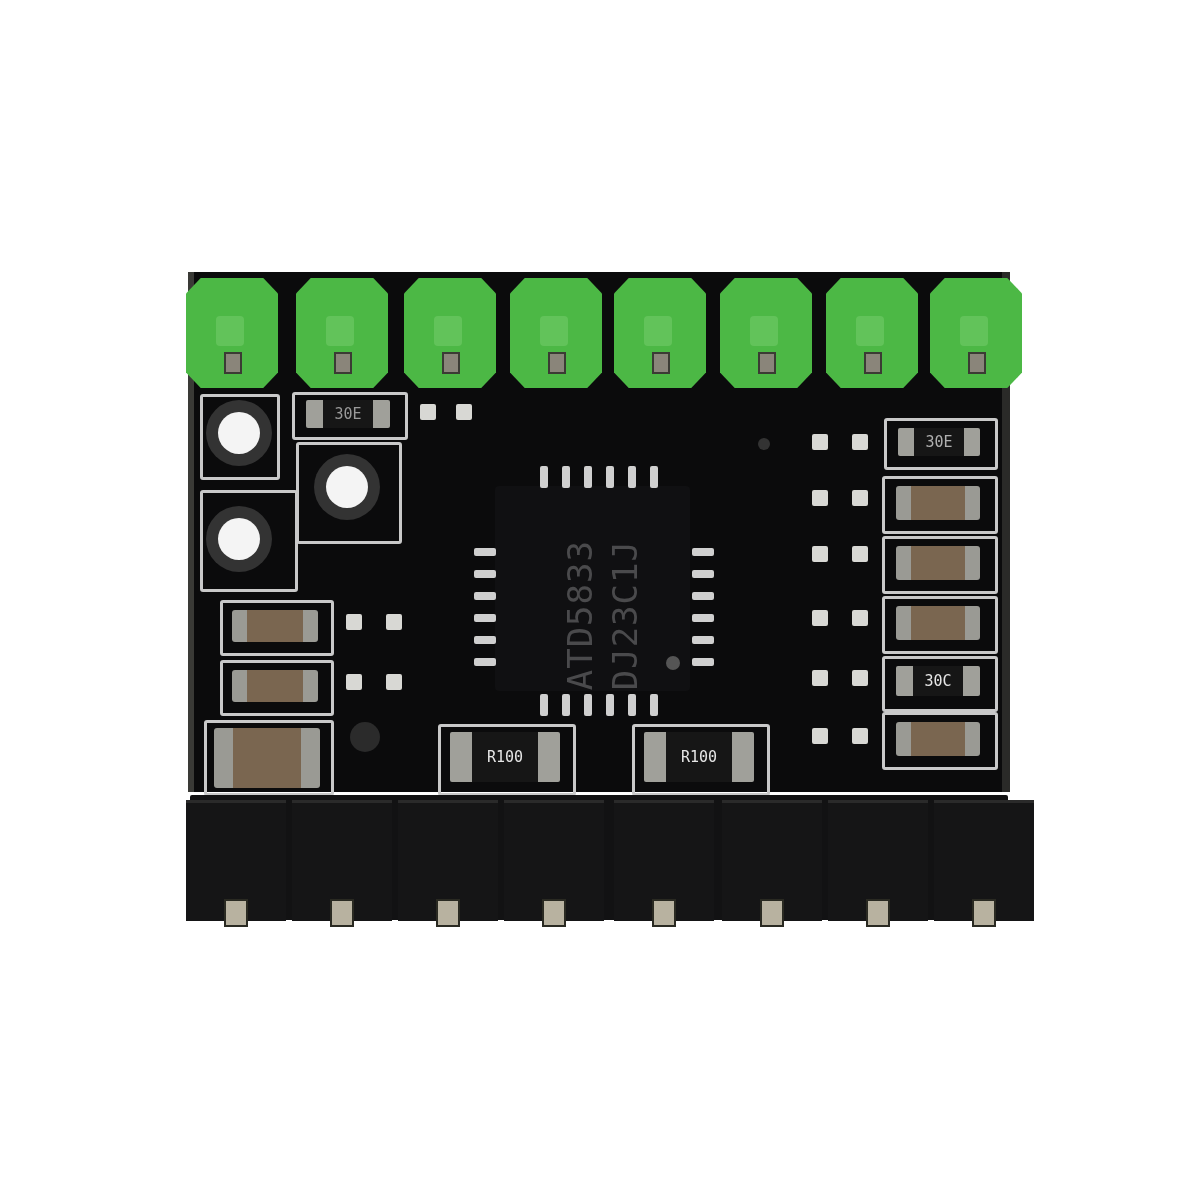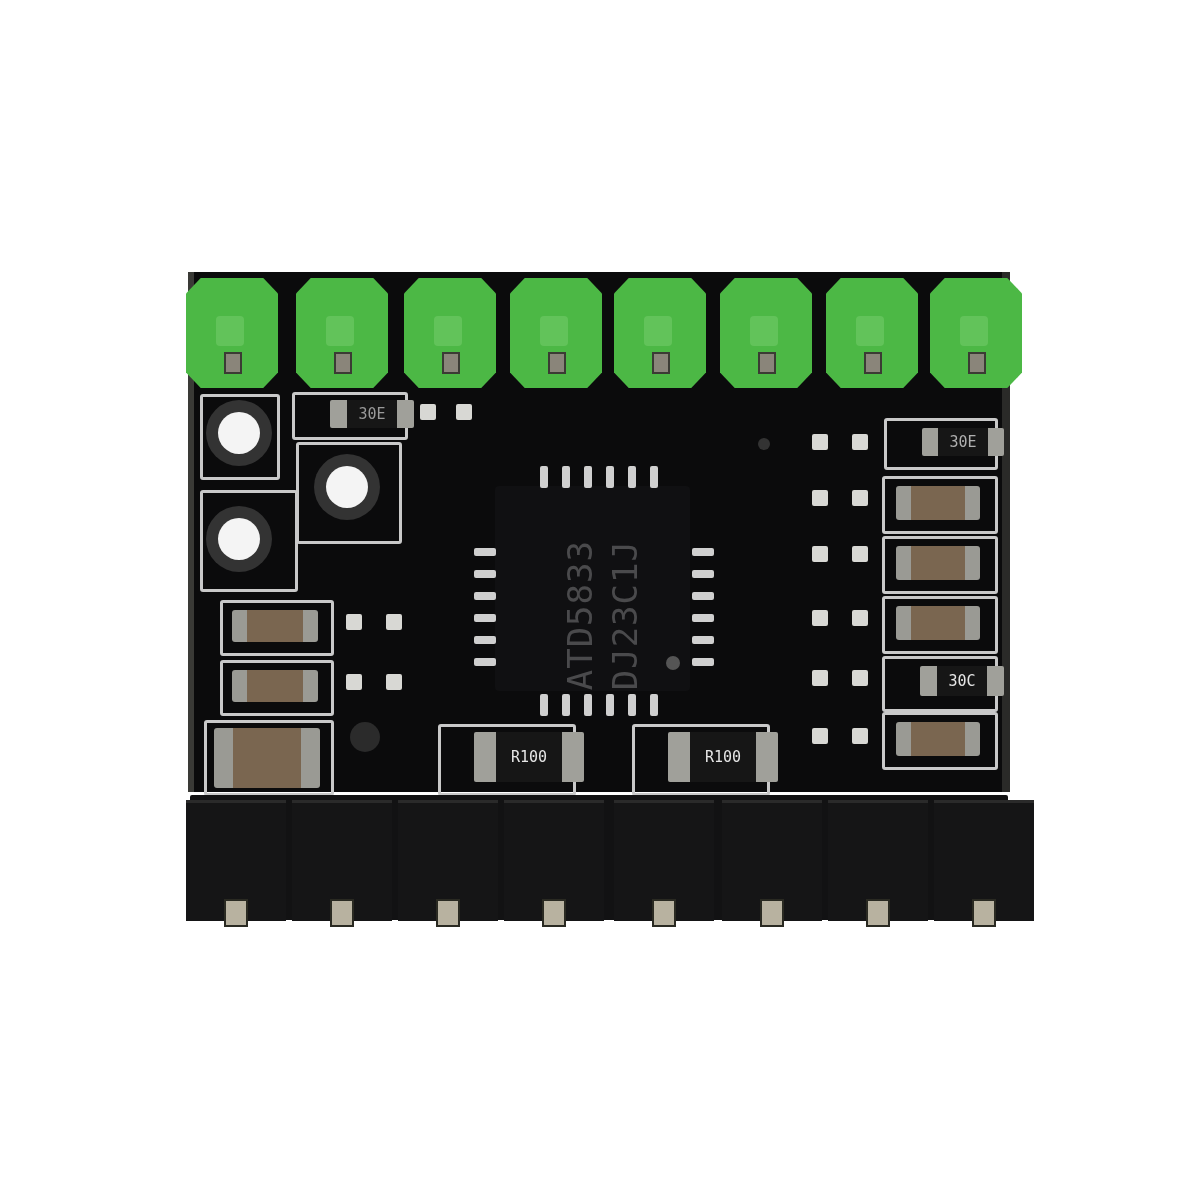--- a/index.html
+++ b/index.html
@@ -10,21 +10,21 @@
   .board-edge-r{left:1002px;top:272px;width:8px;height:520px;background:#2a2a28;}
   .gpin{width:92px;height:110px;background:#4cb845;top:278px;
     clip-path:polygon(16% 0,84% 0,100% 14%,100% 86%,84% 100%,16% 100%,0 86%,0 14%);}
   .gpin .pad{position:absolute;left:38px;top:74px;width:14px;height:18px;background:#8a857a;border:2px solid #3b3b34;}
   .gpin .shine{position:absolute;left:30px;top:38px;width:28px;height:30px;background:#6cc864;opacity:.7;border-radius:4px;}
   .bpin{width:100px;height:118px;background:#151516;top:800px;border-top:3px solid #2a2a2a;}
   .bpin .pad{position:absolute;left:38px;top:96px;width:20px;height:24px;background:#b8b2a0;border:2px solid #2a2a22;}
   .bheader{left:190px;top:795px;width:818px;height:125px;background:#121213;border-radius:2px;}
   .silk{border:3px solid #c9c9c9;border-radius:3px;}
   .cap{background:linear-gradient(90deg,#9a9a94 0 18%,#7a6650 18% 82%,#9a9a94 82%);border-radius:3px;}
-  .res{background:linear-gradient(90deg,#a0a09a 0 20%,#161616 20% 80%,#a0a09a 80%);border-radius:2px;color:#e6e6e6;font-size:15px;text-align:right;display:flex;align-items:center;justify-content:center;margin-left:24px;}
+  .res{background:linear-gradient(90deg,#a0a09a 0 20%,#161616 20% 80%,#a0a09a 80%);border-radius:2px;color:#e6e6e6;font-size:15px;text-align:right;display:flex;align-items:center;justify-content:center;}
   .pad-sm{width:16px;height:16px;background:#d8d8d4;border-radius:2px;}
   .hole{width:42px;height:42px;border-radius:50%;background:#f4f4f4;box-shadow:0 0 0 12px #333;}
   .chip{left:495px;top:486px;width:195px;height:205px;background:#101012;border-radius:4px;}
   .chip-text{color:#4a4a4c;font-size:34px;writing-mode:vertical-rl;transform:rotate(180deg);letter-spacing:1px;}
   .lead-v{width:8px;height:22px;background:#cfcfcf;border-radius:2px;}
   .lead-h{width:22px;height:8px;background:#cfcfcf;border-radius:2px;}
 </style>
 </head>
 <body>
 

